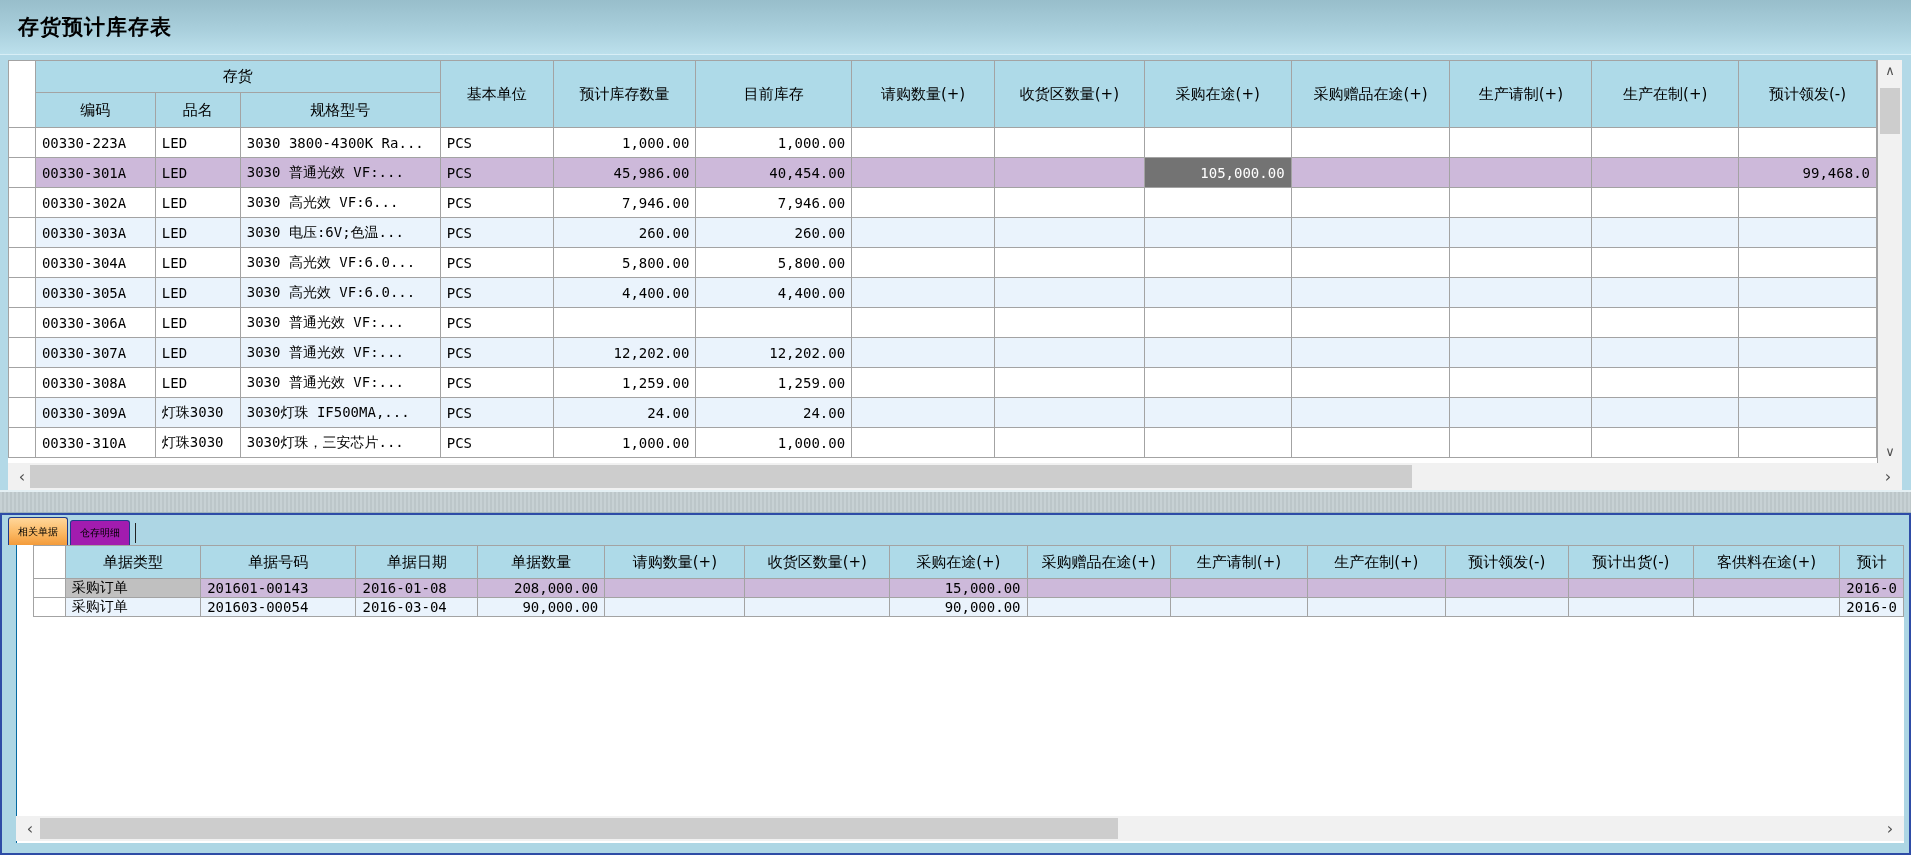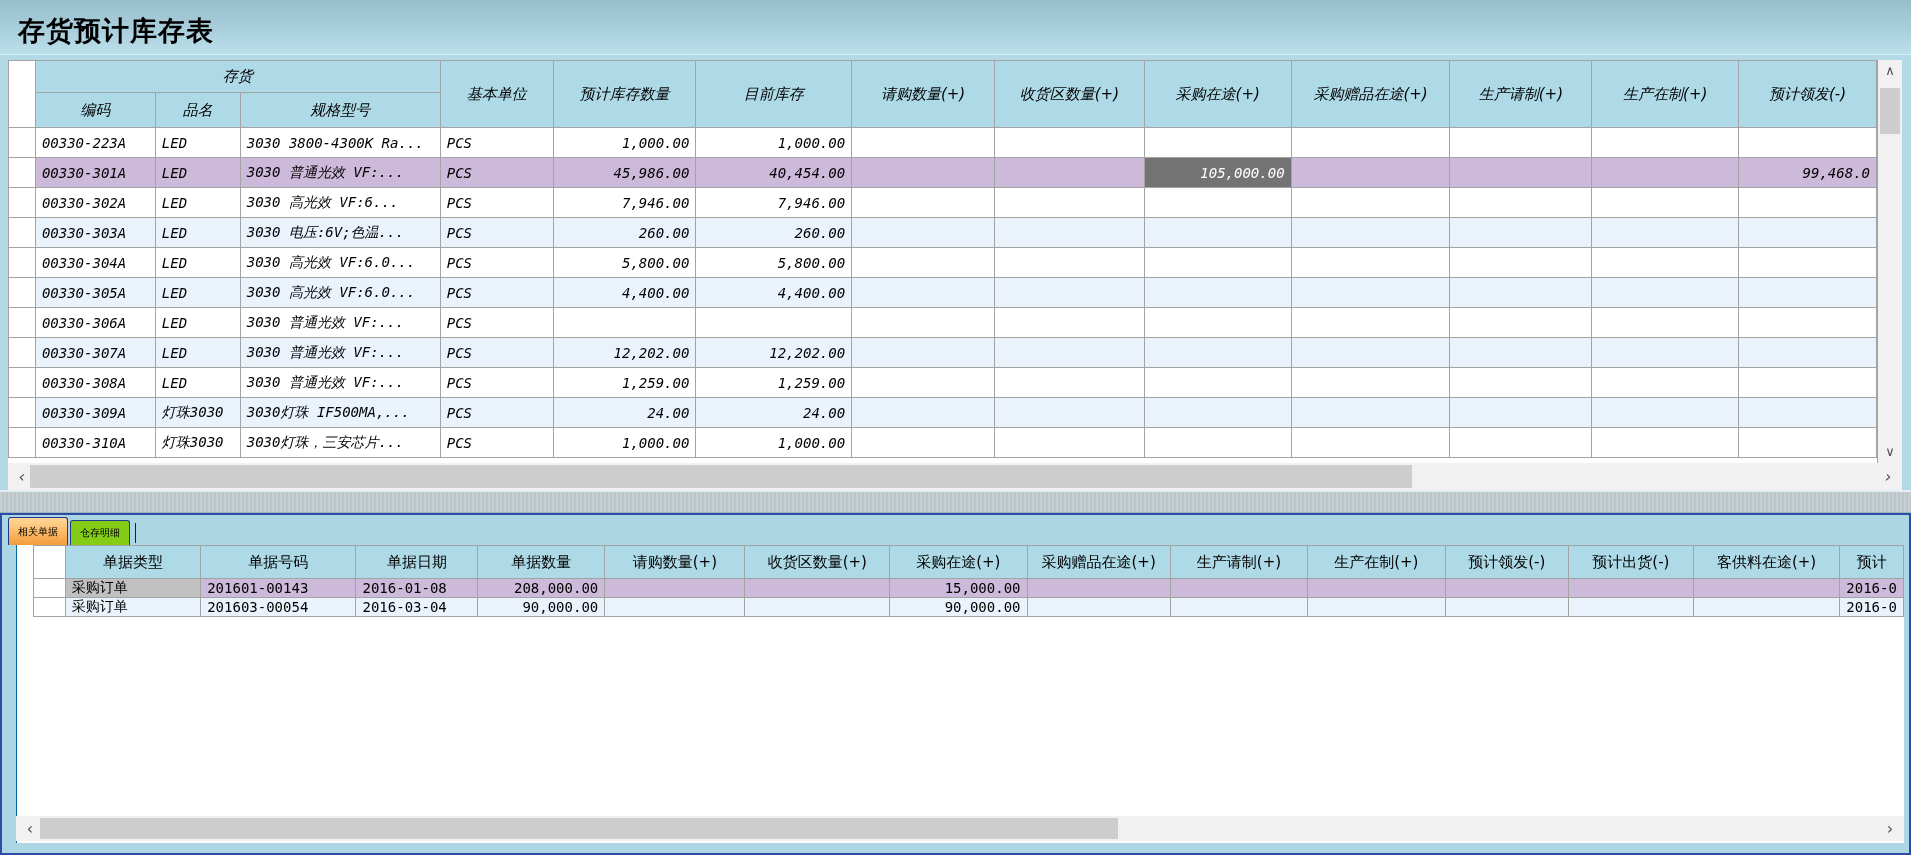--- a/index.html
+++ b/index.html
@@ -3,38 +3,38 @@
 <meta charset="utf-8">
 <style>
   * { margin:0; padding:0; box-sizing:border-box; }
   html,body { width:1911px; height:855px; }
   body { font-family:"DejaVu Sans","Liberation Sans",sans-serif; background:#B3D9E7; position:relative; overflow:hidden; }
 
   
   .titlebar { position:absolute; left:0; top:0; width:1911px; height:55px;
     background:linear-gradient(180deg,#98BECB 0%,#A9CFDC 55%,#BCE0EC 100%);
     border-bottom:1px solid #D8EEF6; }
-  .titlebar .title { display:inline-block; margin:13px 0 0 18px; font-size:27px; font-weight:bold; color:#000; letter-spacing:1px; }
+  .titlebar .title { display:inline-block; margin:13px 0 0 18px; font-size:21px; font-weight:bold; color:#000; letter-spacing:1px; }
 
   
   table.grid { border-collapse:collapse; table-layout:fixed; background:#fff;
     font-family:"DejaVu Sans Mono","DejaVu Sans",sans-serif; font-size:14px; color:#000; }
   table.grid th, table.grid td { border:1px solid #A3A3A3; overflow:hidden; white-space:nowrap; padding:0 6px; }
   table.grid th { background:#AEDAE8; font-weight:normal; text-align:center;
     font-family:"DejaVu Sans","Liberation Sans",sans-serif; font-size:15px; }
   table.grid td.num { text-align:right; }
   table.grid td.rowsel, table.grid th.rowsel { background:#FFFFFF; padding:0; }
   tr.alt td { background:#EAF3FC; }
   tr.sel td { background:#CDB9DA; }
   table.grid td.rowsel { background:#FFFFFF; }
   table.grid td.cellsel { background:#737373; color:#FFFFFF; }
   table.grid td.focus { background:#C0C0C0; }
 
   
-  .toptable-wrap { position:absolute; left:8px; top:60px; width:1894px; height:430px;font-style:italic; }
+  .toptable-wrap { position:absolute; left:8px; top:60px; width:1894px; height:430px; }
   .grid-clip { position:absolute; left:0; top:0; width:1870px; height:403px; overflow:hidden; background:#fff; border-right:1px solid #A3A3A3; }
   #topTable thead tr.grouprow th { height:32px; }
   #topTable thead tr.subrow th { height:35px; }
   #topTable tbody td { height:30px; }
 
   
   .vscroll { position:absolute; right:0; top:0; width:24px; height:403px; background:#F1F1F1; }
   .vscroll .arrow { position:absolute; left:0; width:24px; height:22px; text-align:center; line-height:22px; font-size:13px; color:#505050; cursor:default; }
   .vscroll .arrow.up { top:0; }
   .vscroll .arrow.down { bottom:0; }
@@ -53,21 +53,21 @@
 
   
   .splitter { position:absolute; left:0; top:490px; width:1911px; height:23px;
     background:repeating-linear-gradient(90deg,#C7D1D4 0 2px,#BCC6C9 2px 4px); border-top:2px solid #E4EFF3; border-bottom:1px solid #9FB4BA; }
 
   
   .panel { position:absolute; left:0; top:513px; width:1911px; height:342px; background:#ADD6E4; border:2px solid #2E4CA6; }
   .tabs { position:absolute; left:6px; top:1px; height:29px; display:flex; align-items:flex-end; }
   .tab { border:1px solid #1F3A8C; border-bottom:none; border-radius:3px 3px 0 0; padding:0 9px; font-size:10px; color:#000; cursor:default; }
   .tab.active { background:linear-gradient(180deg,#FFD79B 0%,#FBB964 55%,#F39B3B 100%); height:28px; line-height:27px; }
-  .tab.inactive { background:#84cc16; height:25px; line-height:24px; margin-left:2px; }
+  .tab.inactive { background:#a21caf; height:25px; line-height:24px; margin-left:2px; }
   .tab-caret { width:1px; height:20px; background:#222; margin:0 0 2px 5px; }
   .panel-content { position:absolute; left:14px; right:5px; top:30px; bottom:10px; background:#FFFFFF; overflow:hidden; border-left:1px solid #0369a1; }
   #bottomTable { margin-left:16px; }
   #bottomTable thead th { height:33px; }
   #bottomTable tbody td { height:15px; }
 </style>
 </head>
 <body>
 
 <div class="titlebar">

